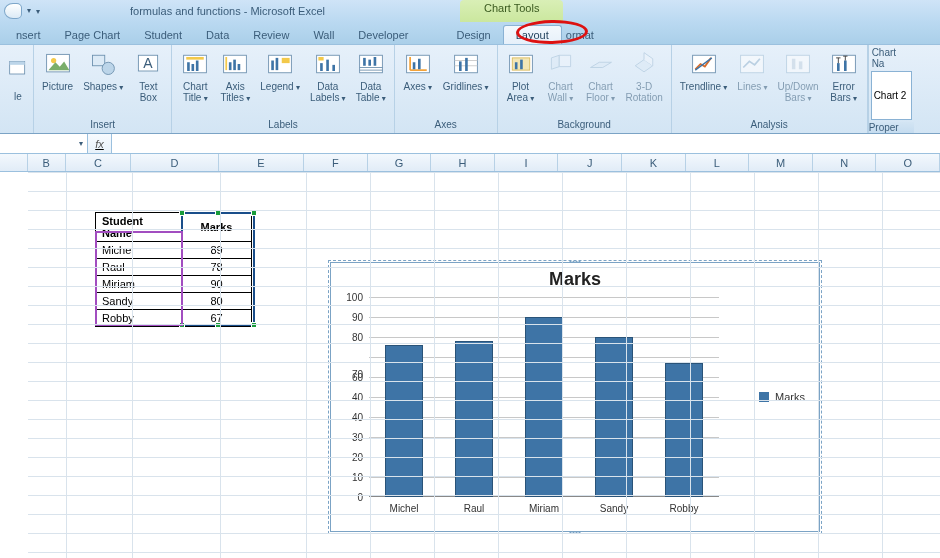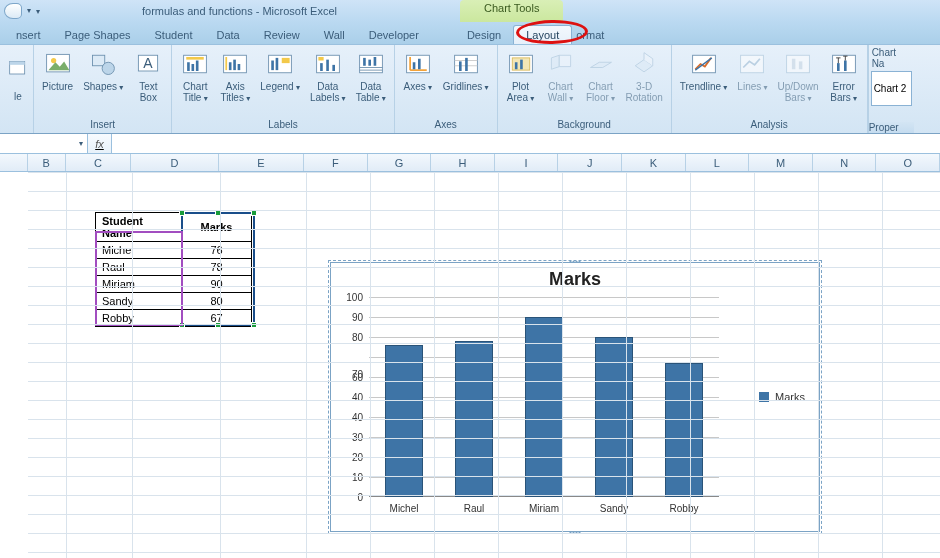--- a/index.html
+++ b/index.html
@@ -3,21 +3,21 @@
 <meta charset="utf-8">
 <style>
 * { margin:0; padding:0; box-sizing:border-box; font-family:"Segoe UI",Tahoma,sans-serif; }
 body { width:940px; height:558px; background:#fff; overflow:hidden; position:relative; }
 
 
 .titlebar { height:22px; background:linear-gradient(#cfe4f7,#bad9f1); display:flex; align-items:center; font-size:11px; color:#3b5d7a; position:relative; }
 .titlebar .qat { display:flex; align-items:center; gap:4px; padding-left:4px; }
 .titlebar .spin { width:18px; height:16px; border:1px solid #7da6c9; border-radius:50% 30% 30% 50%; background:linear-gradient(#fff,#dceaf6); position:relative; }
 .titlebar .spin:after { content:"▾"; font-size:8px; color:#3b5d7a; position:absolute; right:-10px; top:2px; }
-.titlebar .doc { position:absolute; left:130px;margin-left:12px; }
+.titlebar .doc { position:absolute; left:130px; }
 .titlebar .charttools { position:absolute; left:460px; top:0; height:34px; padding:2px 24px 0 24px; background:linear-gradient(#d9efb6,#c3e391); color:#3a5a1f; border-radius:4px 4px 0 0; font-size:11px; }
 
 
 .tabstrip { height:22px; background:linear-gradient(#bad9f1,#aacfe9); display:flex; align-items:flex-end; font-size:11px; color:#3b5d7a; position:relative; padding-left:4px; gap:0; }
 .tabstrip .tab { padding:3px 12px; cursor:default; }
 .tabstrip .tab.active { background:linear-gradient(#f3f8fd,#e6f0fa); border:1px solid #8ab2d4; border-bottom:none; border-radius:3px 3px 0 0; color:#1e3e5a; }
 .circle-mark { position:absolute; border:3px solid #d11; border-radius:50%; width:72px; height:24px; left:516px; top:-2px; pointer-events:none; transform:rotate(-1deg); }
 
 
 .ribbon { height:90px; background:linear-gradient(#e6f0fa,#d3e5f4); border-top:1px solid #9bc0de; border-bottom:1px solid #7ba3c5; display:flex; font-size:10px; color:#3b5d7a; }
@@ -29,21 +29,21 @@
 .rbtn .ric svg { width:28px; height:28px; }
 .rbtn .rlab { text-align:center; line-height:11px; font-size:10px; }
 .rbtn .rlab .dd:after { content:" ▾"; font-size:8px; }
 .narrow .ric { width:22px; height:22px; } .narrow .ric svg { width:20px; height:20px; }
 .group.first .rbtn { min-width:28px; }
 .group.first .rbtn .ric { height:40px; }
 
 
 .propbox { border-left:1px solid #b7d1e6; width:46px; display:flex; flex-direction:column; font-size:10px; }
 .propbox .pl { padding:2px 3px; color:#3b5d7a; }
-.propbox .pv { margin:0 2px; border:1px solid #8ab2d4; background:#fff; font-size:10px; padding:11px 2px; color:#000; }
+.propbox .pv { margin:0 2px; border:1px solid #8ab2d4; background:#fff; font-size:10px; padding:18px 2px; color:#000; }
 
 
 .fxbar { height:20px; border-bottom:1px solid #9bc0de; display:flex; align-items:stretch; font-size:11px; background:linear-gradient(#eef5fc,#e1ecf7);text-decoration:underline;}
 .fxbar .namebox { width:88px; border-right:1px solid #9bc0de; background:#fff; display:flex; align-items:center; position:relative;}
 .fxbar .namebox:after { content:"▾"; font-size:8px; color:#3b5d7a; position:absolute; right:4px;}
 .fxbar .fxicon { width:24px; border-right:1px solid #9bc0de; display:flex; align-items:center; justify-content:center; font-style:italic; color:#555; background:linear-gradient(#f7fbff,#e7f1fa);}
 .fxbar .fxinput { flex:1; background:#fff; }
 
 
 .colhdr { height:18px; display:flex; background:linear-gradient(#f3f8fd,#e1ecf7); border-bottom:1px solid #9bc0de; font-size:11px; color:#3b5d7a;}
@@ -91,21 +91,21 @@
   <div class="qat">
     <div class="spin"></div>
     <span style="font-size:8px;color:#3b5d7a;padding-left:10px">▾</span>
   </div>
   <div class="doc">formulas and functions - Microsoft Excel</div>
   <div class="charttools">Chart Tools</div>
 </div>
 
 <div class="tabstrip">
   <div class="tab">nsert</div>
-  <div class="tab">Page Shapes</div>
+  <div class="tab">Page Chart</div>
   <div class="tab">Student</div>
   <div class="tab">Data</div>
   <div class="tab">Review</div>
   <div class="tab">Wall</div>
   <div class="tab">Developer</div>
   <div style="width:24px"></div>
   <div class="tab">Design</div>
   <div class="tab active">Layout</div>
   <div class="tab" style="padding-left:4px">ormat</div>
   <div class="circle-mark"></div>
@@ -398,21 +398,21 @@
   <div class="cells">
 
     <table class="datatable">
       <tbody>
           <tr>
         <th class="c1">Student Name</th>
         <th class="c2" style="text-align:center">Marks</th>
       </tr>
       <tr>
             <td class="c1">Michel</td>
-            <td class="c2 num">76</td>
+            <td class="c2 num">89</td>
           </tr>
       <tr>
             <td class="c1">Raul</td>
             <td class="c2 num">78</td>
           </tr>
       <tr>
             <td class="c1">Miriam</td>
             <td class="c2 num">90</td>
           </tr>
       <tr>

